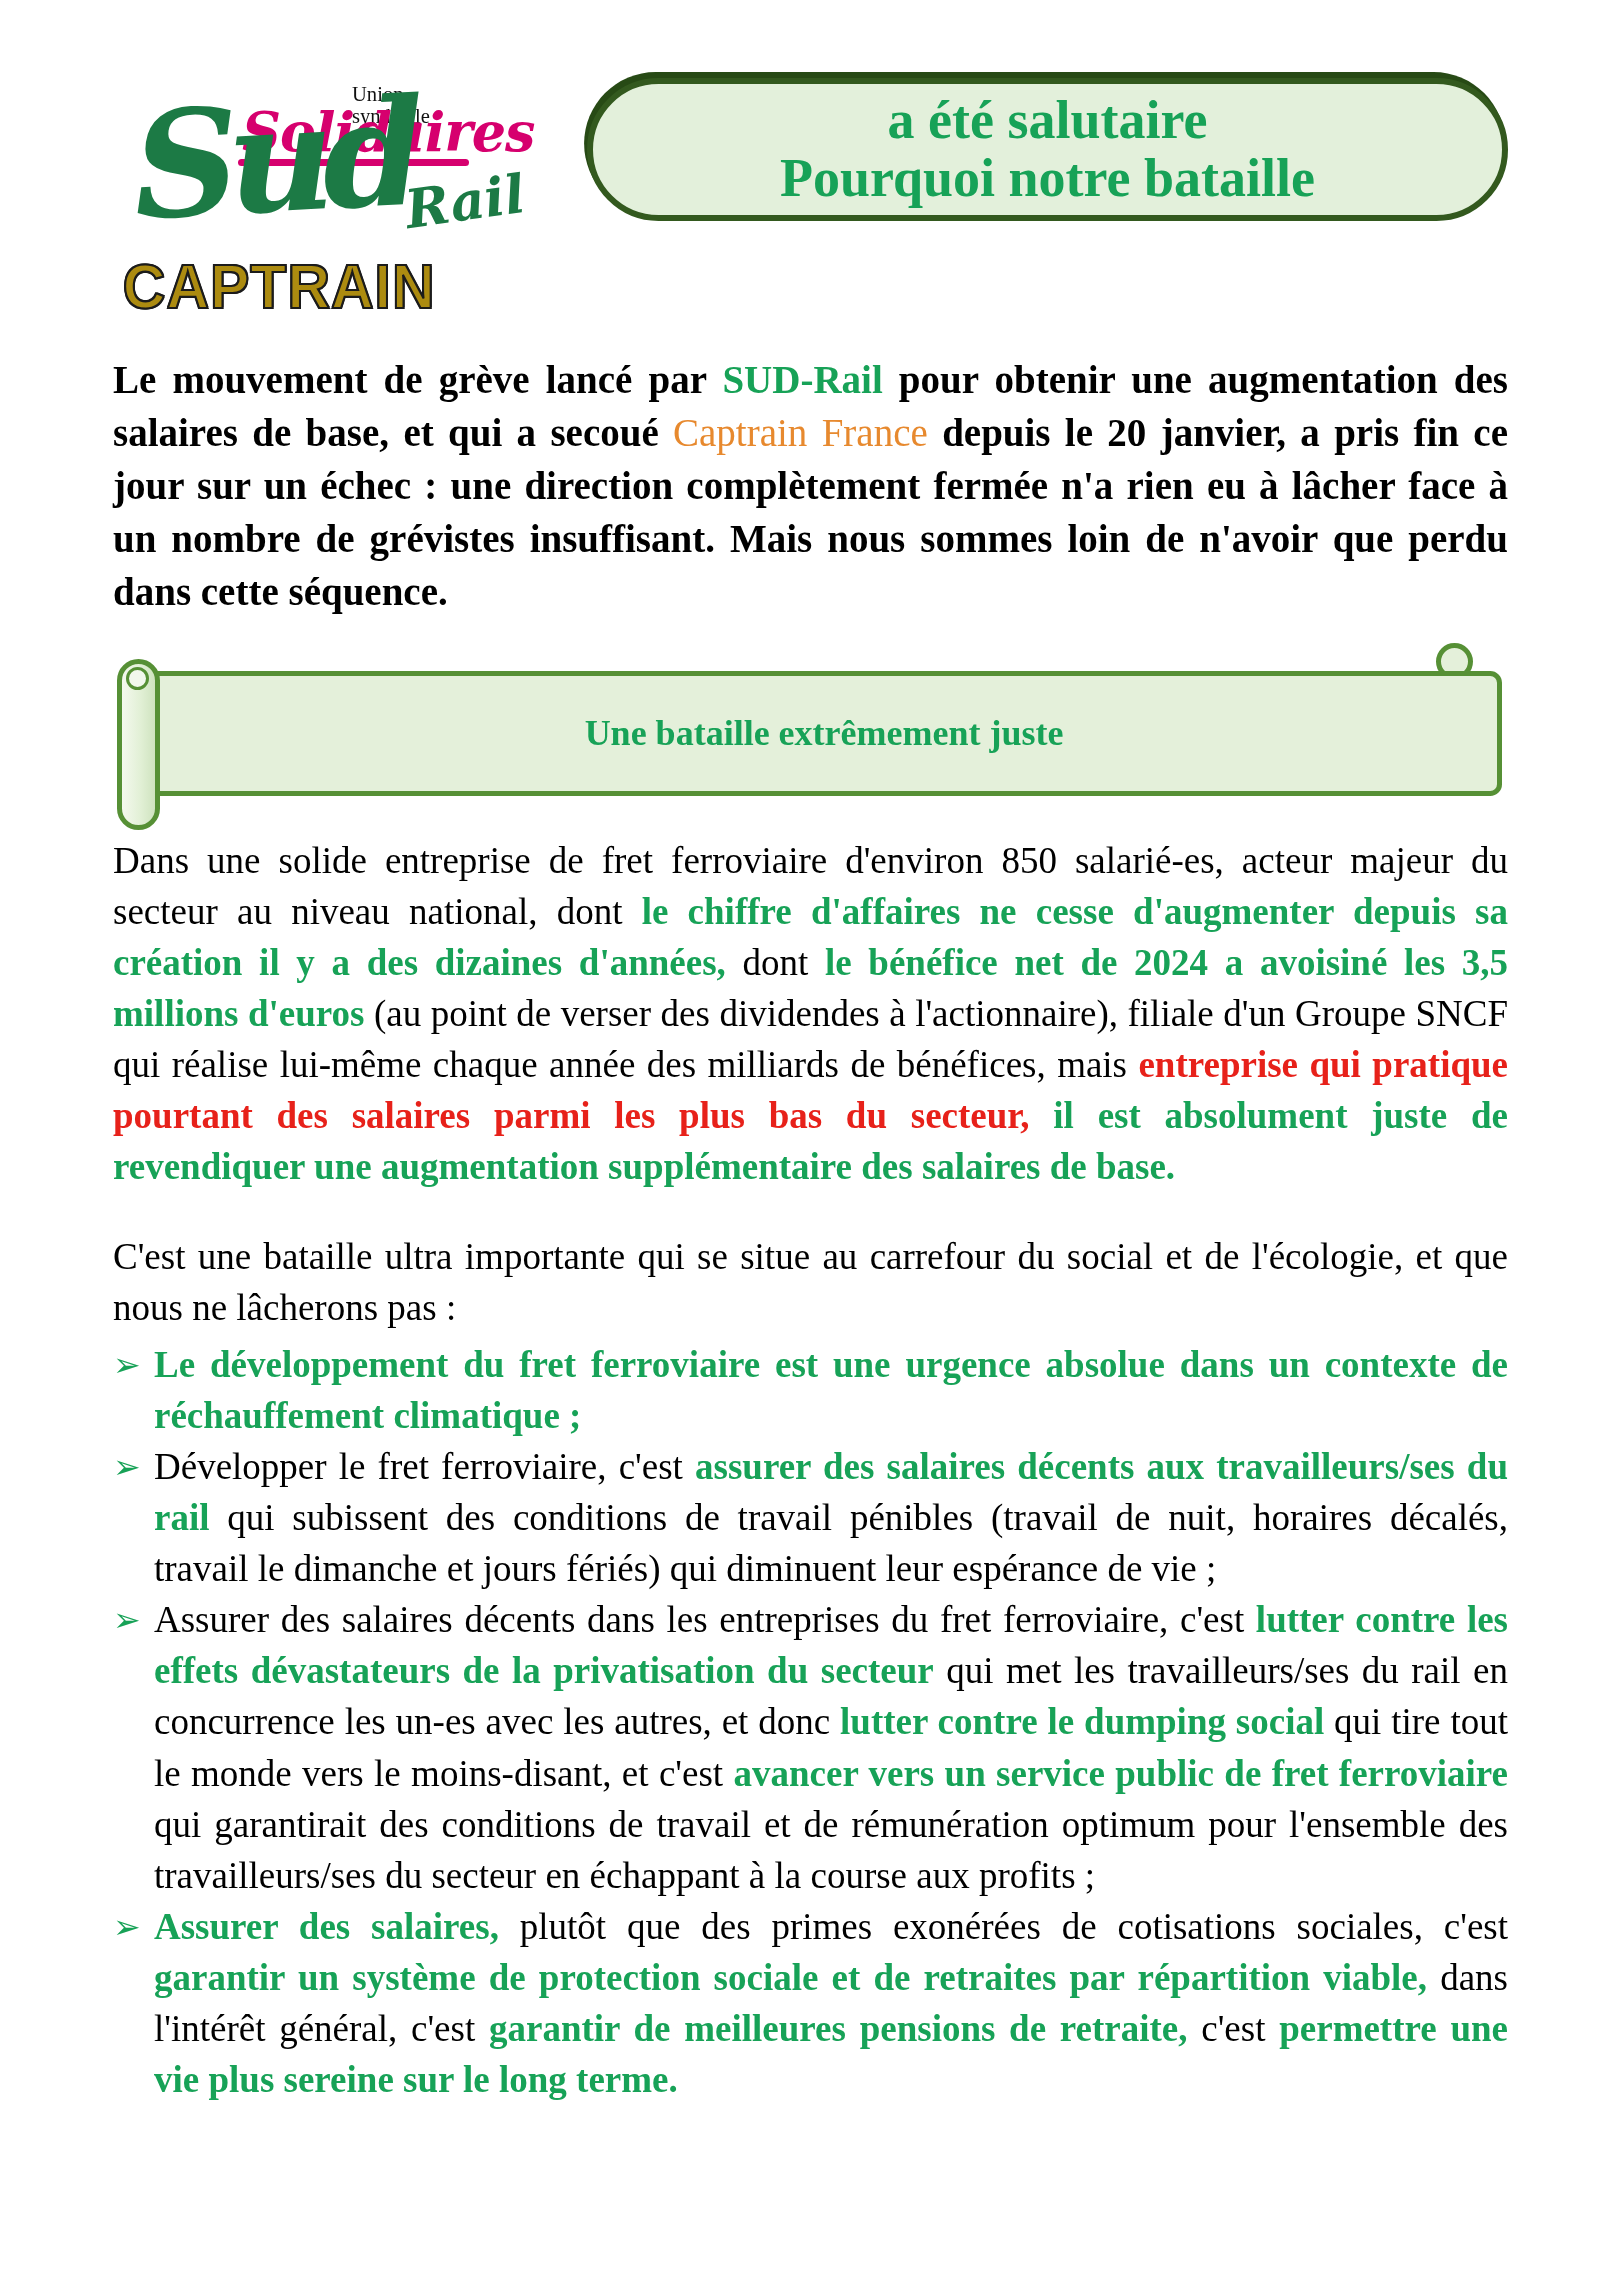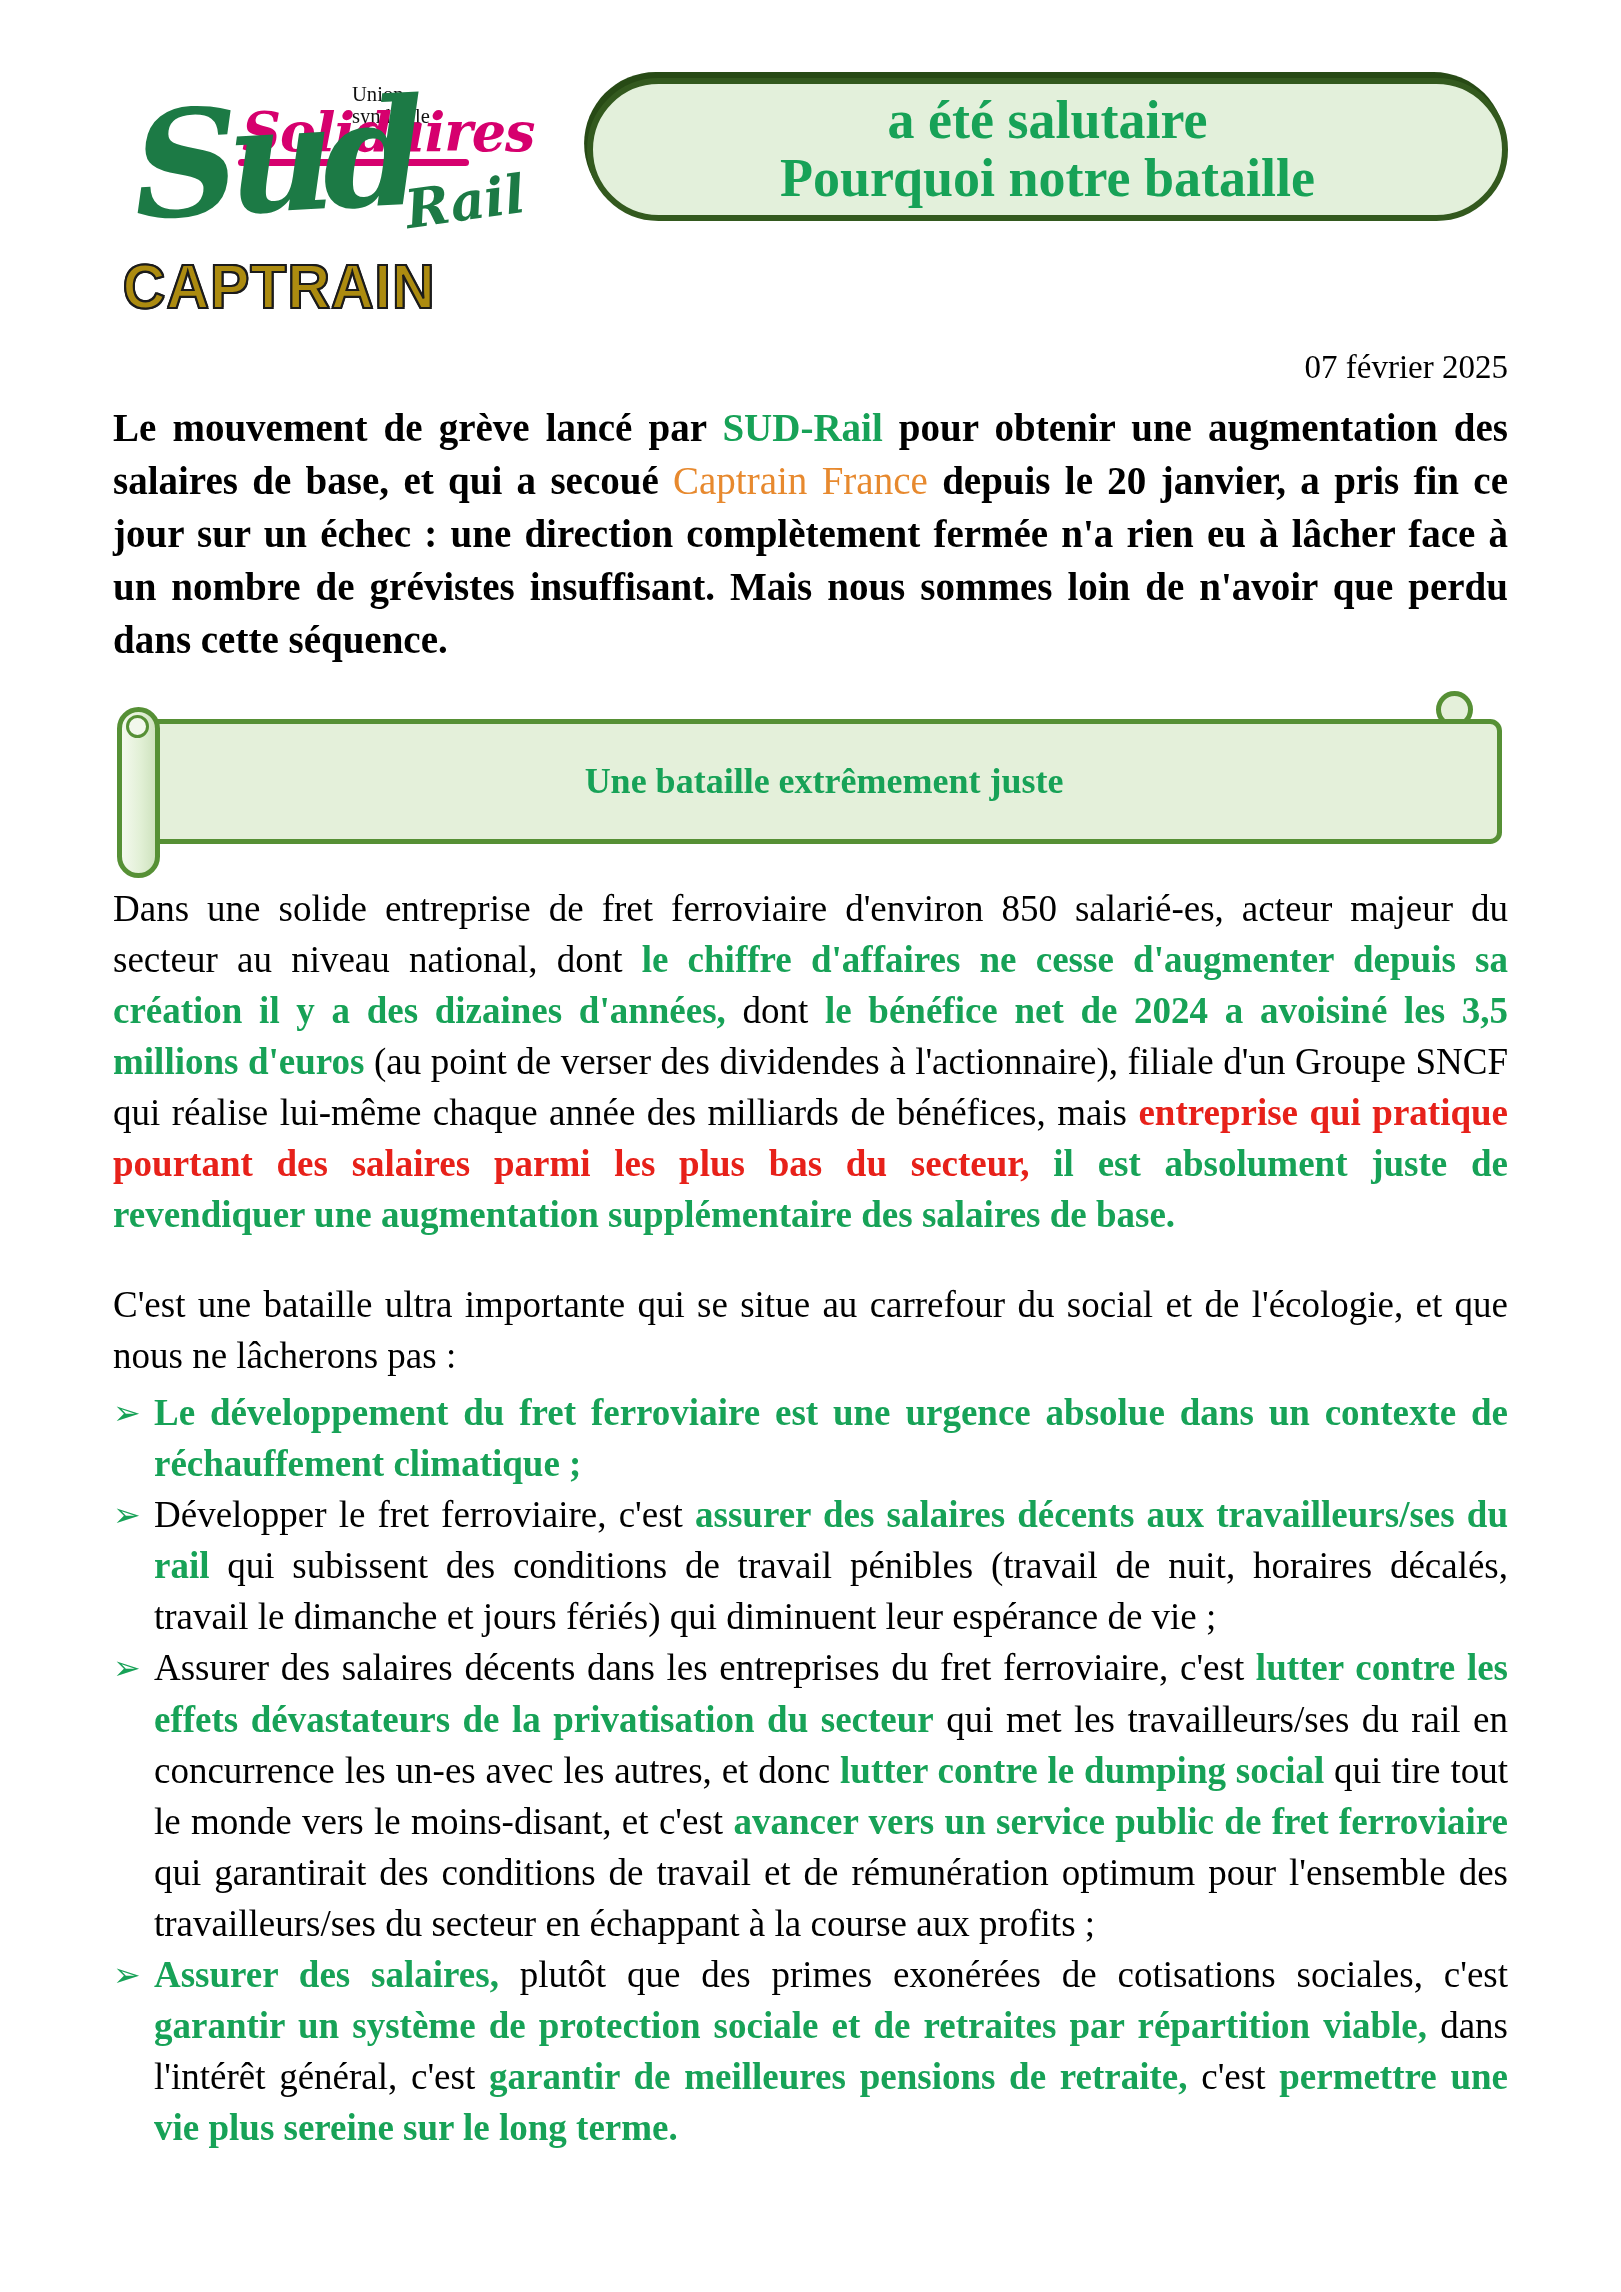--- a/index.html
+++ b/index.html
@@ -105,21 +105,20 @@
       <div class="lg-rail">Rail</div>
       <div class="lg-captrain">CAPTRAIN</div>
     </div>
 
     <div class="capsule">
       <div class="t">a été salutaire</div>
       <div class="t">Pourquoi notre bataille</div>
     </div>
   </div>
 
-  <div class="date-row">07 février 2025</div>
 
   <p class="intro"><span class="seg-black">Le mouvement de grève lancé par </span><span class="seg-green">SUD-Rail</span><span class="seg-black"> pour obtenir une augmentation des salaires de base, et qui a secoué </span><span class="seg-orange">Captrain France</span><span class="seg-black"> depuis le 20 janvier, a pris fin ce jour sur un échec : une direction complètement fermée n'a rien eu à lâcher face à un nombre de grévistes insuffisant. Mais nous sommes loin de n'avoir que perdu dans cette séquence.</span></p>
 
   <div class="scroll-wrap">
     <div class="scroll-tube"></div>
     <div class="scroll-curl"></div>
     <div class="scroll-body">
       <div class="scroll-title">Une bataille extrêmement juste</div>
     </div>
   </div>

